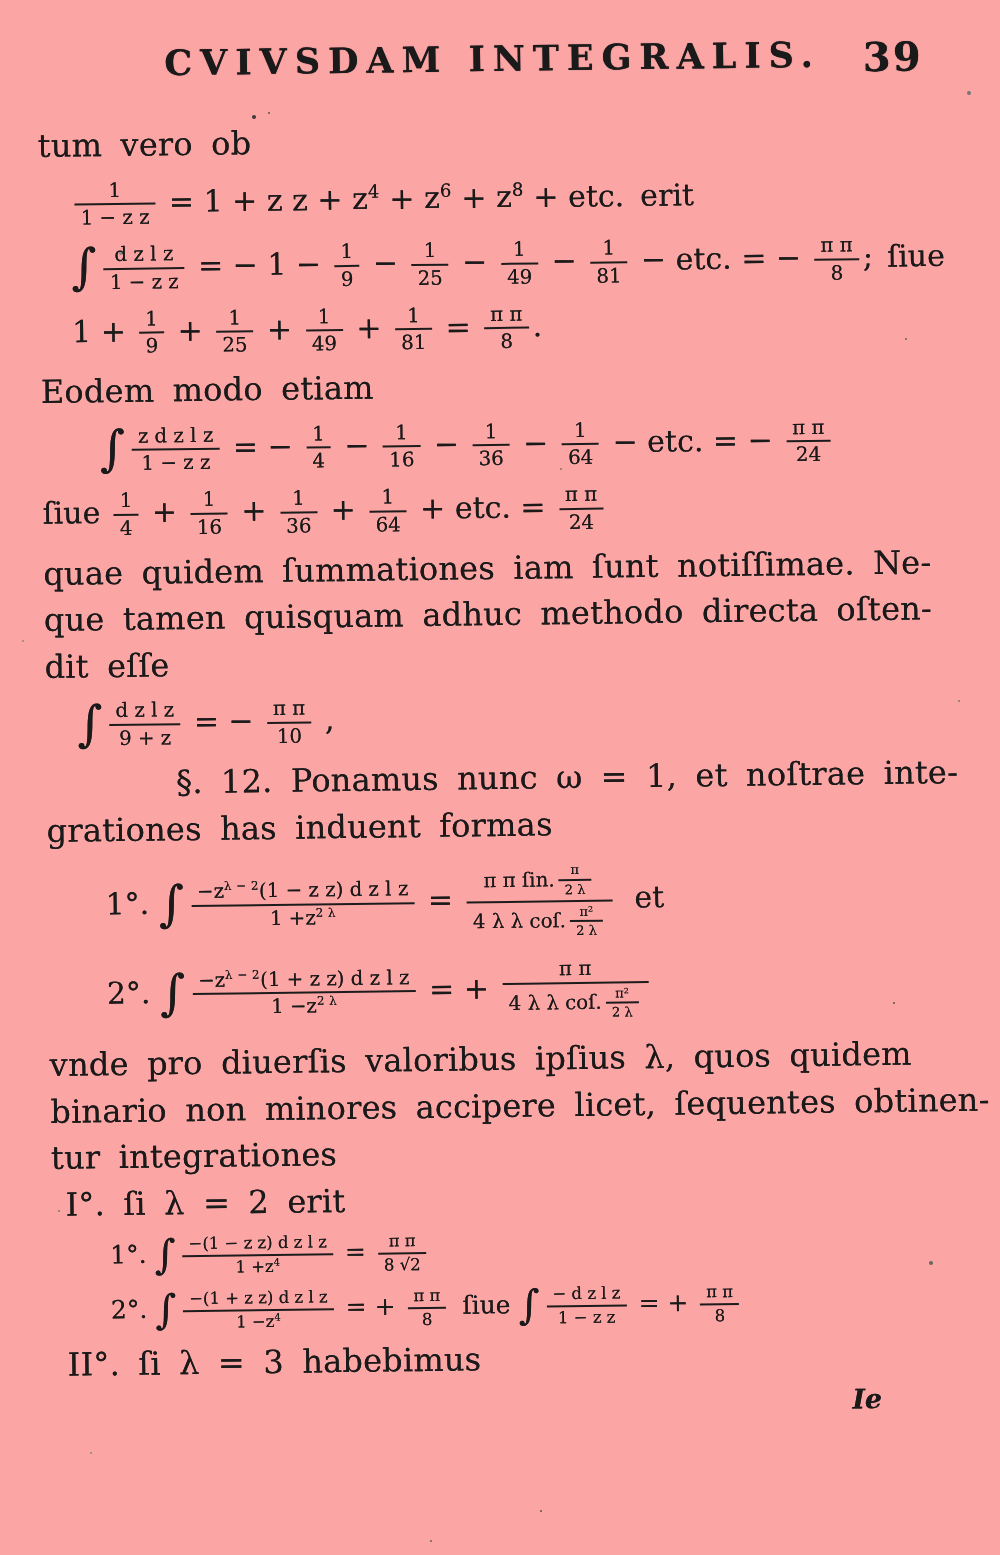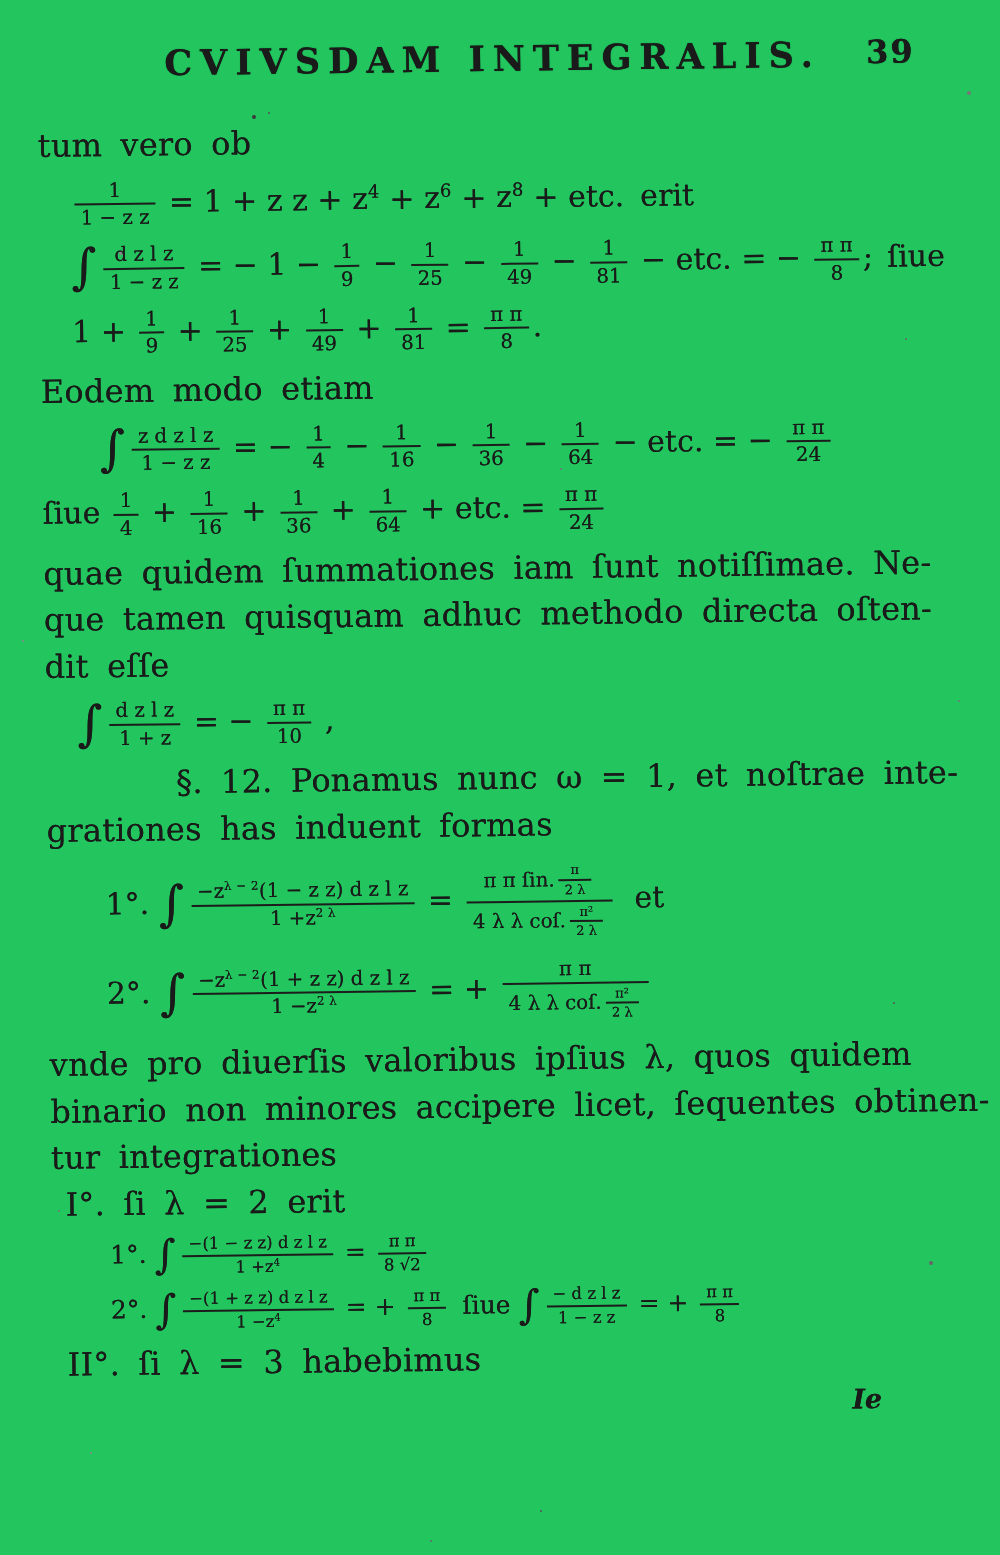--- a/index.html
+++ b/index.html
@@ -3,36 +3,36 @@
 <meta charset="utf-8">
 <style>
   html,body{margin:0;padding:0;}
   body{
     width:1000px;height:1555px;
     background:#fcfcfa;
     overflow:hidden;
     font-family:"DejaVu Serif","Liberation Serif",serif;
     color:#1a1a1a;
   }
-  .page{position:relative;width:1000px;height:1555px;background:#22c55e;}
+  .page{position:relative;width:1000px;height:1555px;background:#fca5a5;}
   .inner{
     position:absolute;inset:0;
     padding:30px 42px 0 46px;
     transform:rotate(-0.75deg);
     transform-origin:50% 50%;
   }
   
   .hdr{position:relative;text-align:center;margin:8px 0 30px 0;height:52px;}
   .hdr .title{
     font-size:35px;font-weight:bold;letter-spacing:8px;
     text-shadow:0 0 0.7px rgba(10,10,10,.9);
   }
   .hdr .pageno{
-    position:absolute;right:34px;top:0;
-    font-size:32px;font-weight:bold;letter-spacing:2px;
+    position:absolute;right:26px;top:0;
+    font-size:40px;font-weight:bold;letter-spacing:2px;
     text-shadow:0 0 0.7px rgba(10,10,10,.9);
   }
   
   .line{white-space:nowrap;text-shadow:0 0 0.6px rgba(20,20,20,.85);}
   .body{font-size:32px;line-height:1.3;margin:5px 0;word-spacing:8px;letter-spacing:0.2px;}
   .formula{font-size:30px;line-height:1.1;margin:11px 0;}
   .formula.big{margin:15px 0;}
   .formula.small{font-size:25px;margin:9px 0;}
   .ind1{padding-left:32px;}
   .ind2{padding-left:130px;}
@@ -162,21 +162,21 @@
             <span class="fd">64</span>
           </span> + etc. = <span class="frac">
             <span class="fn">π π</span>
             <span class="fd">24</span>
           </span></div>
         <div class="line body">quae quidem ſummationes iam ſunt notiſſimae. Ne-</div>
         <div class="line body">que tamen quisquam adhuc methodo directa oſten-</div>
         <div class="line body">dit eſſe</div>
         <div class="line formula ind1"><span class="int">∫</span><span class="frac">
             <span class="fn">d z l z</span>
-            <span class="fd">1 + z</span>
+            <span class="fd">9 + z</span>
           </span> = − <span class="frac">
             <span class="fn">π π</span>
             <span class="fd">10</span>
           </span> ,</div>
         <div class="line body ind2">§. 12. Ponamus nunc ω = 1, et noſtrae inte-</div>
         <div class="line body">grationes has induent formas</div>
         <div class="line formula big ind3">1°. <span class="int">∫</span><span class="frac">
             <span class="fn">− <span class="supw">z<sup class="sp">λ − 2</sup></span>(1 − z z) d z l z</span>
             <span class="fd">1 + <span class="supw">z<sup class="sp">2 λ</sup></span></span>
           </span> = <span class="frac">

